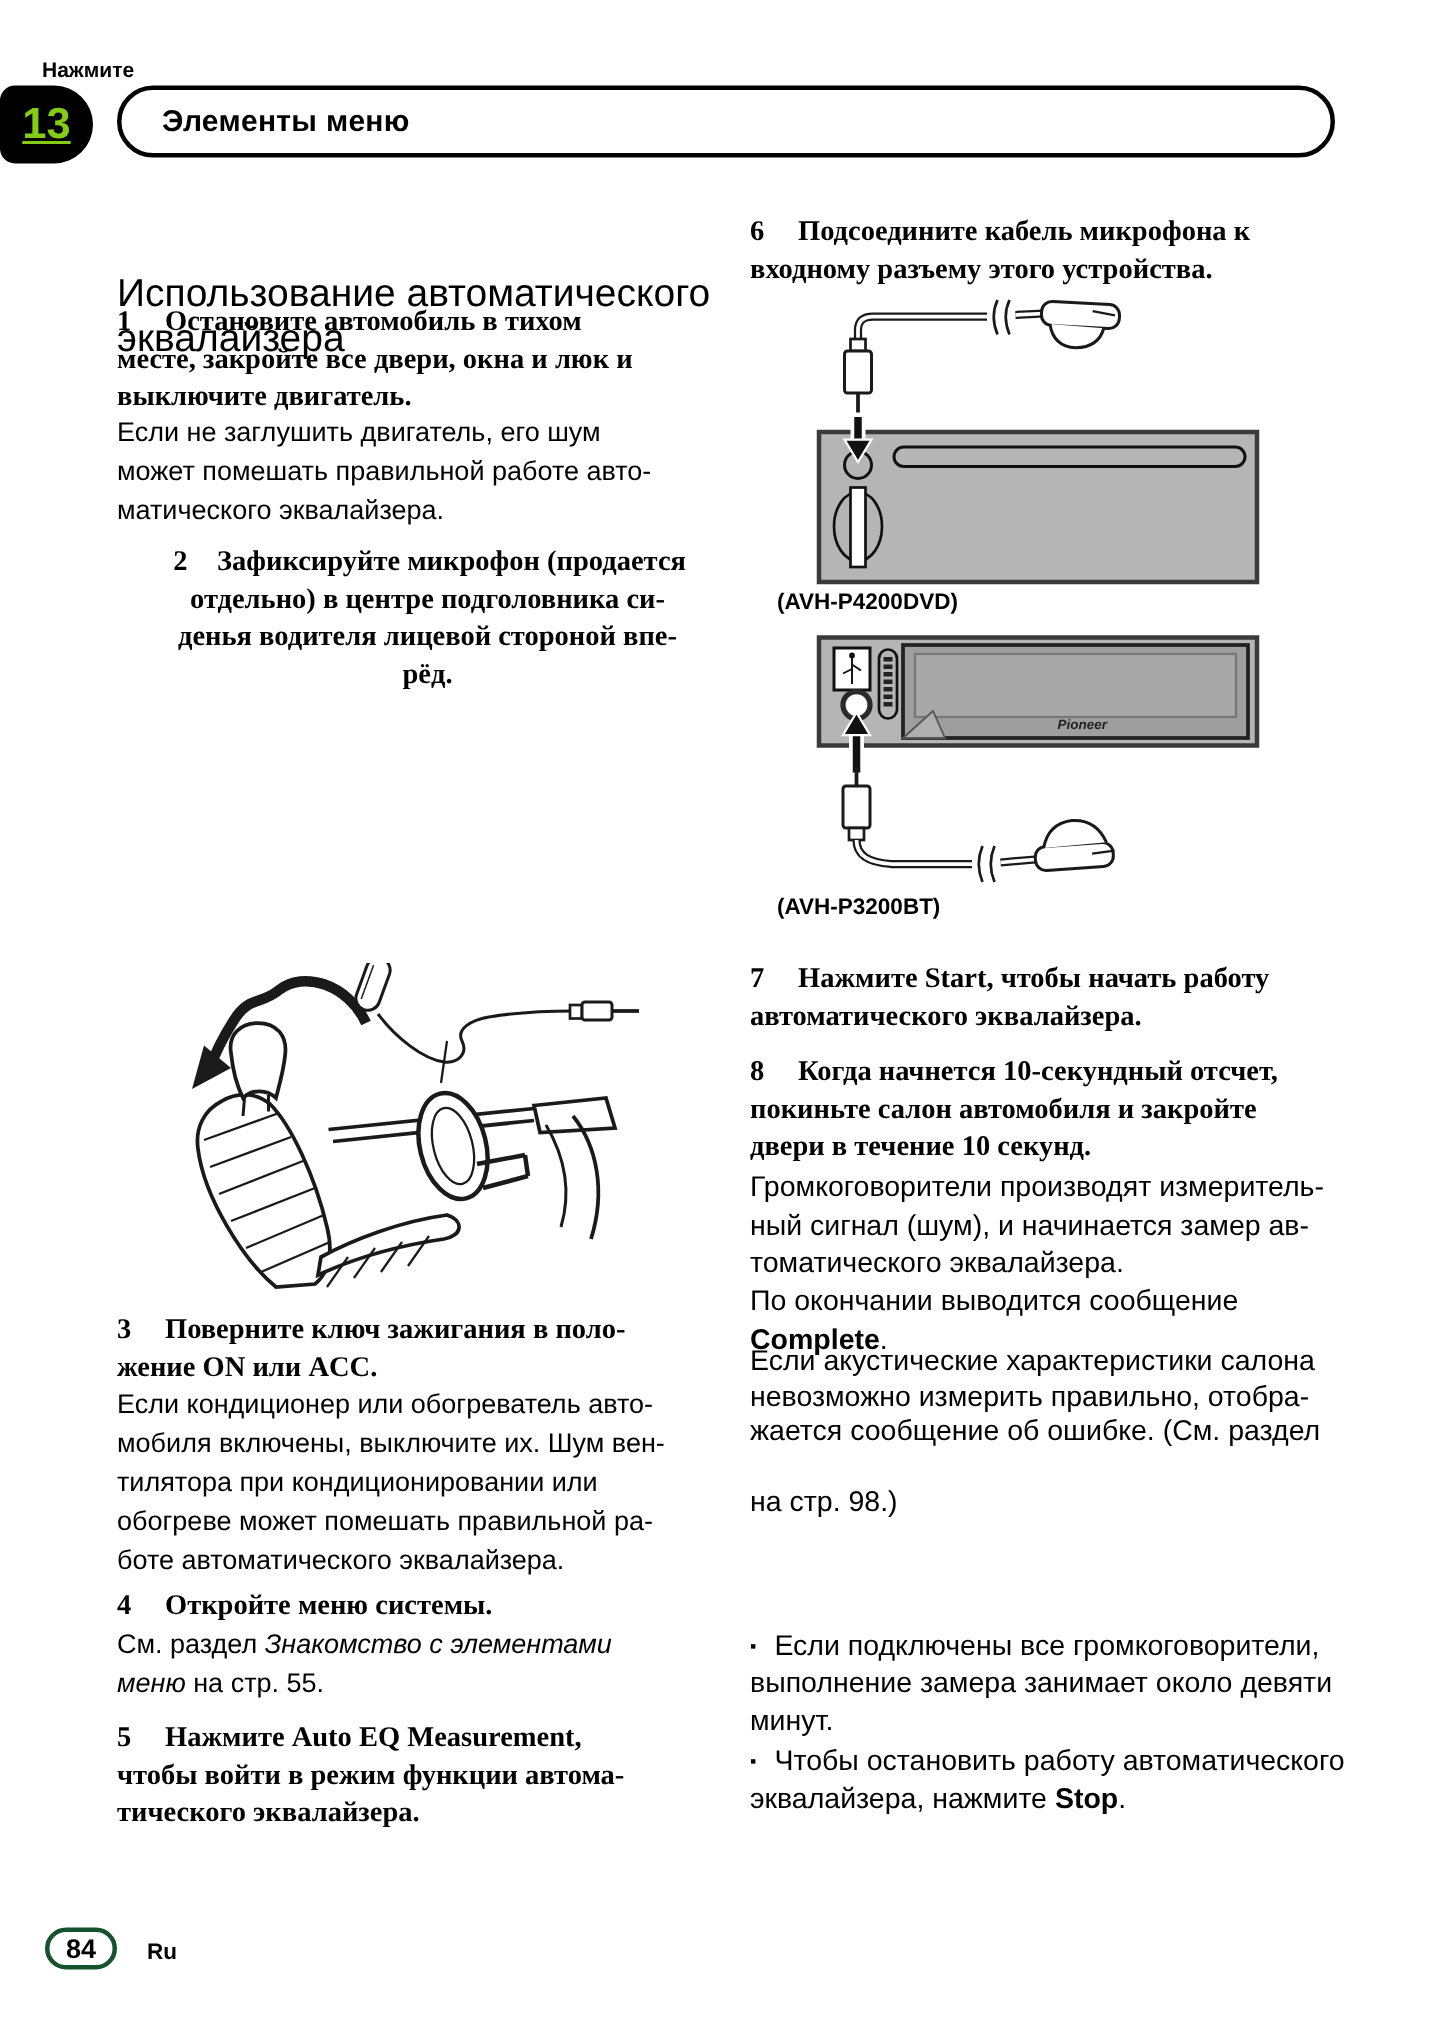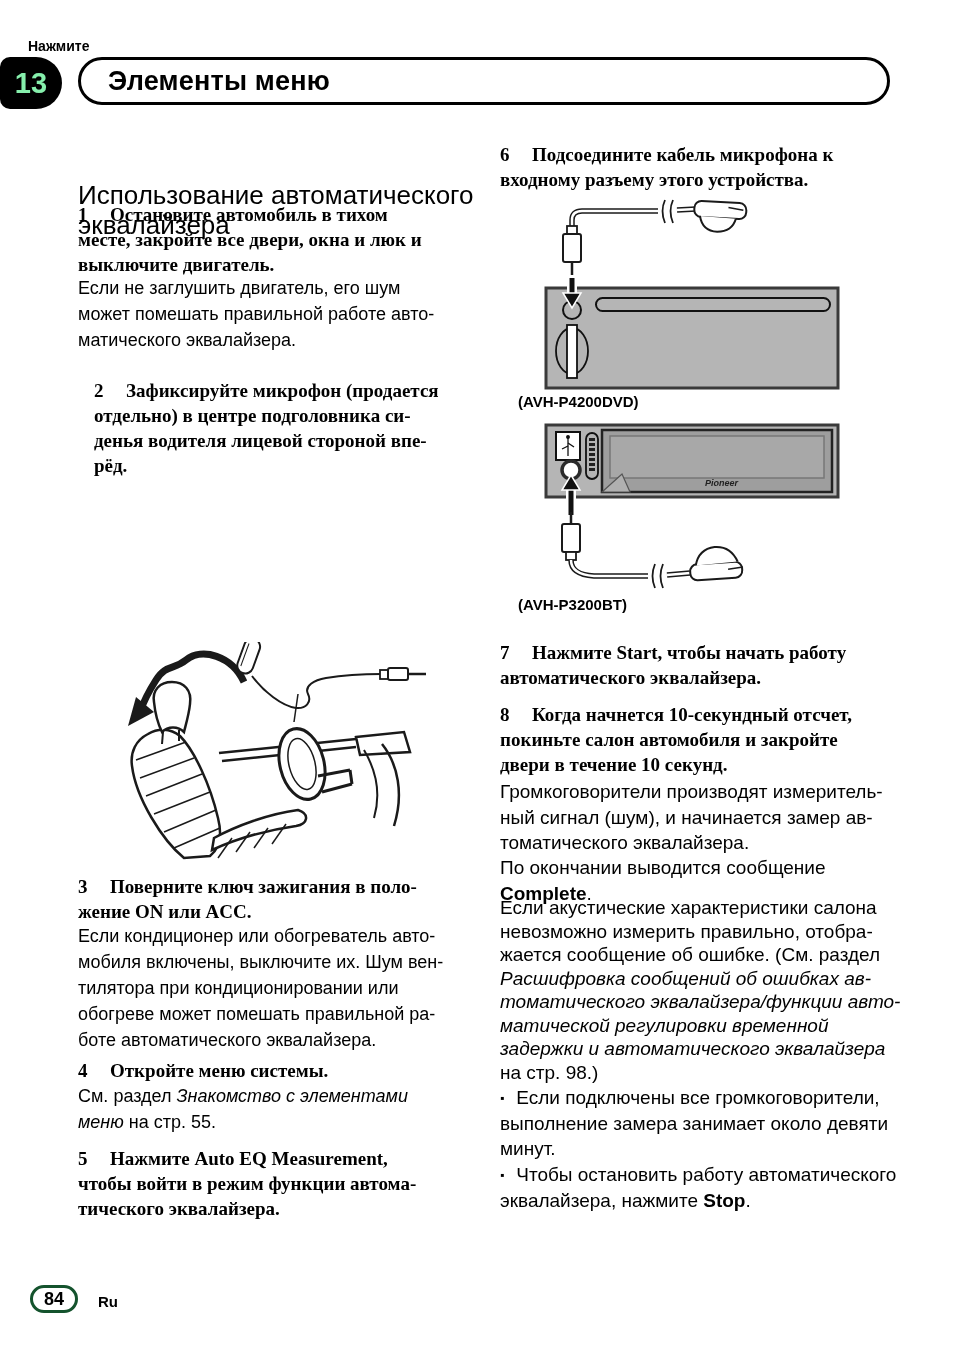--- a/index.html
+++ b/index.html
@@ -11,26 +11,26 @@
   .rbody{font-size:19px;line-height:25.5px;}
   .step{font-size:19px;line-height:25px;font-weight:bold;font-family:Liberation Serif, serif;}
   .step-num{display:inline-block;min-width:15px;margin-right:17px;}
   .h2{font-size:26px;line-height:30px;font-weight:normal;margin-top:40px;}
   .cap{font-size:15px;font-weight:bold;}
   .it{font-style:italic;}
   .bd{font-weight:bold;}
   .marker{display:inline-block;font-size:12px;margin-right:12px;vertical-align:2px;}
   
   .section-label{left:28px;top:38px;font-size:14px;font-weight:bold;}
-  .section-badge{left:0;top:57px;width:62px;height:52px;background:#000;color:#86efac;
+  .section-badge{left:0;top:57px;width:62px;height:52px;background:#000;color:#84cc16;
       border-radius:10px 26px 26px 10px;display:flex;align-items:center;justify-content:center;
-      font-size:29px;font-weight:bold;}
+      font-size:29px;font-weight:bold;text-decoration:underline;}
   .title-pill{left:78px;top:57px;width:812px;height:48px;border:3px solid #000;border-radius:25px;
       box-sizing:border-box;display:flex;align-items:center;padding-left:27px;
-      font-size:27px;font-weight:bold;letter-spacing:0.2px;}
+      font-size:20px;font-weight:bold;letter-spacing:0.2px;}
   
   .page-badge{left:30px;top:1285px;width:48px;height:28px;border:3px solid #14532d;border-radius:15px;
       box-sizing:border-box;display:flex;align-items:center;justify-content:center;
       font-size:18px;font-weight:bold;}
   .lang{left:98px;top:1293px;font-size:15px;font-weight:bold;}
   svg{display:block;}
   .ln{stroke:#1a1a1a;fill:none;}
 </style>
 </head>
 <body>
@@ -49,21 +49,21 @@
 эквалайзера</div>
 
   <p class="abs step" style="left:78px;top:202px;width:414px;margin:0;"><span class="step-num">1</span><span class="t">Остановите автомобиль в тихом
 месте, закройте все двери, окна и люк и
 выключите двигатель.</span></p>
 
   <p class="abs body t" style="left:78px;top:275px;width:414px;margin:0;">Если не заглушить двигатель, его шум
 может помешать правильной работе авто-
 матического эквалайзера.</p>
 
-  <p class="abs step" style="left:78px;top:362px;width:414px;margin:16px;"><span class="step-num">2</span><span class="t">Зафиксируйте микрофон (продается
+  <p class="abs step" style="left:78px;top:362px;width:414px;margin:0;text-align:center;"><span class="step-num">2</span><span class="t">Зафиксируйте микрофон (продается
 отдельно) в центре подголовника си-
 денья водителя лицевой стороной впе-
 рёд.</span></p>
 
 
   <svg class="abs" style="left:82px;top:642px;" width="390" height="228" viewBox="0 0 390 228">
 
     <g>
       <path class="ln" d="M137,111 L274,97" stroke-width="2.5"></path>
       <path class="ln" d="M140,119 L274,105" stroke-width="2.5"></path>
@@ -243,24 +243,21 @@
   <p class="abs rbody t" style="left:500px;top:779px;width:414px;margin:0;">Громкоговорители производят измеритель-
 ный сигнал (шум), и начинается замер ав-
 томатического эквалайзера.</p>
 
   <p class="abs rbody t" style="left:500px;top:855px;width:414px;margin:0;"><span>По окончании выводится сообщение
 </span><span class="bd">Complete</span><span>.</span></p>
 
   <p class="abs rbody t" style="left:500px;top:896px;width:414px;margin:0;line-height:23.5px;"><span>Если акустические характеристики салона
 невозможно измерить правильно, отобра-
 жается сообщение об ошибке. (См. раздел
-</span><span class="it">Расшифровка сообщений об ошибках ав-
-томатического эквалайзера/функции авто-
-матической регулировки временной
-задержки и автоматического эквалайзера</span><span>
+</span><span>
 на стр. 98.)</span></p>
 
   <p class="abs rbody" style="left:500px;top:1085px;width:414px;margin:0;line-height:25px;"><span class="marker">▪</span><span class="t">Если подключены все громкоговорители,
 выполнение замера занимает около девяти
 минут.</span><span class="bd"></span><span></span></p>
 
   <p class="abs rbody" style="left:500px;top:1162px;width:414px;margin:0;line-height:25px;"><span class="marker">▪</span><span class="t">Чтобы остановить работу автоматического
 эквалайзера, нажмите </span><span class="bd">Stop</span><span>.</span></p>
 
   <div class="abs page-badge">

